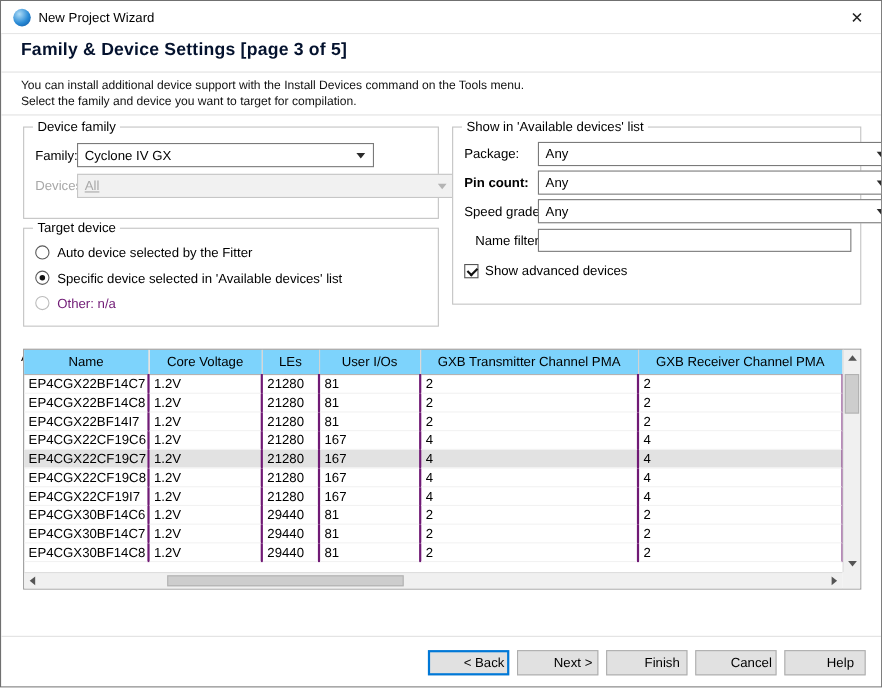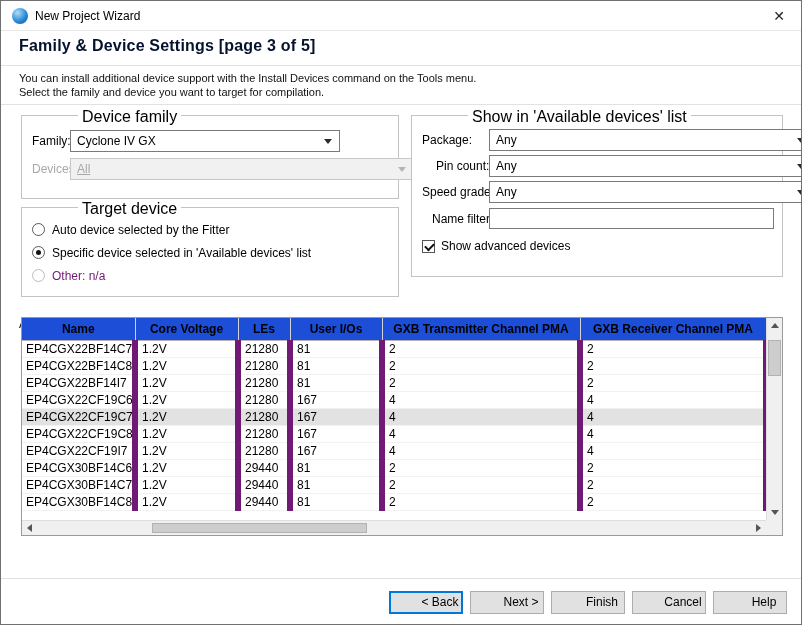--- a/index.html
+++ b/index.html
@@ -20,21 +20,21 @@
 
   .page-title { position:absolute; left:18px; top:36px; font-size:16px; font-weight:600;
                 color:#04122e; letter-spacing:0.2px; }
   .hr { position:absolute; left:0; right:0; height:1px; background:#e2e2e2; }
   .hr-1 { top:64px; } .hr-2 { top:103px; } .hr-3 { top:577px; }
   .desc { position:absolute; left:18px; top:70px; font-size:11px; line-height:14px; color:#111; }
 
   
   .group { position:absolute; border:1px solid #c3c3c3; background:#fff; }
   .group-legend { position:absolute; top:-8px; left:8px; background:#fff; padding:0 4px;
-                  font-size:16px; white-space:nowrap;margin-left:48px; }
+                  font-size:12px; white-space:nowrap; }
   .g-family { left:20px; top:114px; width:378px; height:84px; }
   .g-target { left:20px; top:206px; width:378px; height:90px; }
   .g-show   { left:410px; top:114px; width:372px; height:162px; }
 
   .frm-label { position:absolute; line-height:22px; white-space:nowrap; }
   .lbl-disabled { color:#a8a8a8; }
 
   .combo { position:absolute; height:22px; background:#fff; border:1px solid #7a7a7a;
            line-height:20px; padding-left:6px; white-space:nowrap; overflow:hidden; }
   .combo .arrow { position:absolute; right:7px; top:8px; width:0; height:0;
@@ -46,43 +46,43 @@
   .radio-row { position:absolute; left:10px; height:16px; white-space:nowrap; }
   .radio { position:absolute; left:0; top:1px; width:13px; height:13px; border:1px solid #5a5a5a;
            border-radius:50%; background:#fff; }
   .radio.on::after { content:""; position:absolute; left:3px; top:3px; width:5px; height:5px;
                      border-radius:50%; background:#111; }
   .radio-row.disabled .radio { border-color:#bcbcbc; }
   .radio-row.disabled .radio-lbl { color:#701a75; }
   .radio-lbl { margin-left:20px; line-height:16px; display:inline-block; }
   .tr-1 { top:14px; } .tr-2 { top:37px; } .tr-3 { top:60px; }
 
-  .sr-lbl-1 { left:10px; top:13px; } .sr-lbl-2 { left:24px; top:39px; }
+  .sr-lbl-1 { left:10px; top:13px; } .sr-lbl-2 { left:10px; top:39px;font-weight:bold; }
   .sr-lbl-3 { left:10px; top:65px; } .sr-lbl-4 { left:10px; top:92px;margin-left:10px; }
   .sr-combo { left:77px; width:324px; }
   .sc-1 { top:13px; } .sc-2 { top:39px; } .sc-3 { top:65px; }
   .name-filter { position:absolute; left:77px; top:92px; width:285px; height:21px;
                  border:1px solid #7a7a7a; background:#fff; font:12px "Liberation Sans",sans-serif;
                  padding:0 4px; }
   .checkbox { position:absolute; left:10px; top:124px; width:13px; height:13px;
               border:1px solid #555; background:#fff; }
   .checkbox.checked::after { content:""; position:absolute; left:2px; top:2px; width:7px; height:4px;
               border-left:2px solid #111; border-bottom:2px solid #111; transform:rotate(-45deg); }
   .checkbox-lbl { position:absolute; left:29px; top:123px; line-height:15px; }
 
   .avail-label { position:absolute; left:18px; top:316px; }
 
   
   .table-wrap { position:absolute; left:20px; top:316px; width:762px; height:219px;
                 border:1px solid #9a9a9a; background:#fff; }
   table { border-collapse:collapse; table-layout:fixed; width:744px; }
-  th { height:22px; font-weight:bold; font-size:12px; text-align:center;
-       border-right:1px solid #d2d2d2; border-bottom:1px solid #b3b3b3; background:#1d4ed8;
+  th { height:22px; font-weight:normal; font-size:12px; text-align:center;
+       border-right:1px solid #d2d2d2; border-bottom:1px solid #b3b3b3; background:#7dd3fc;
        white-space:nowrap; overflow:hidden; }
-  td { height:17px; font-size:12px; padding-left:4px; border-right:6px solid #701a75;
+  td { height:17px; font-size:12px; padding-left:4px; border-right:2px solid #701a75;
        border-bottom:1px solid #f2f2f2; white-space:nowrap; overflow:hidden; }
   tr.selected td { background:#e2e2e2; }
 
   
   .vscroll { position:absolute; top:0; right:0; width:16px; bottom:15px; background:#f0f0f0;
              border-left:1px solid #dedede; }
   .sbtn { position:absolute; width:16px; height:16px; }
   .vscroll .up { top:0; left:0; } .vscroll .down { bottom:0; left:0; }
   .vthumb { position:absolute; left:1px; right:1px; top:22px; height:36px;
             background:#cdcdcd; border:1px solid #b2b2b2; }

